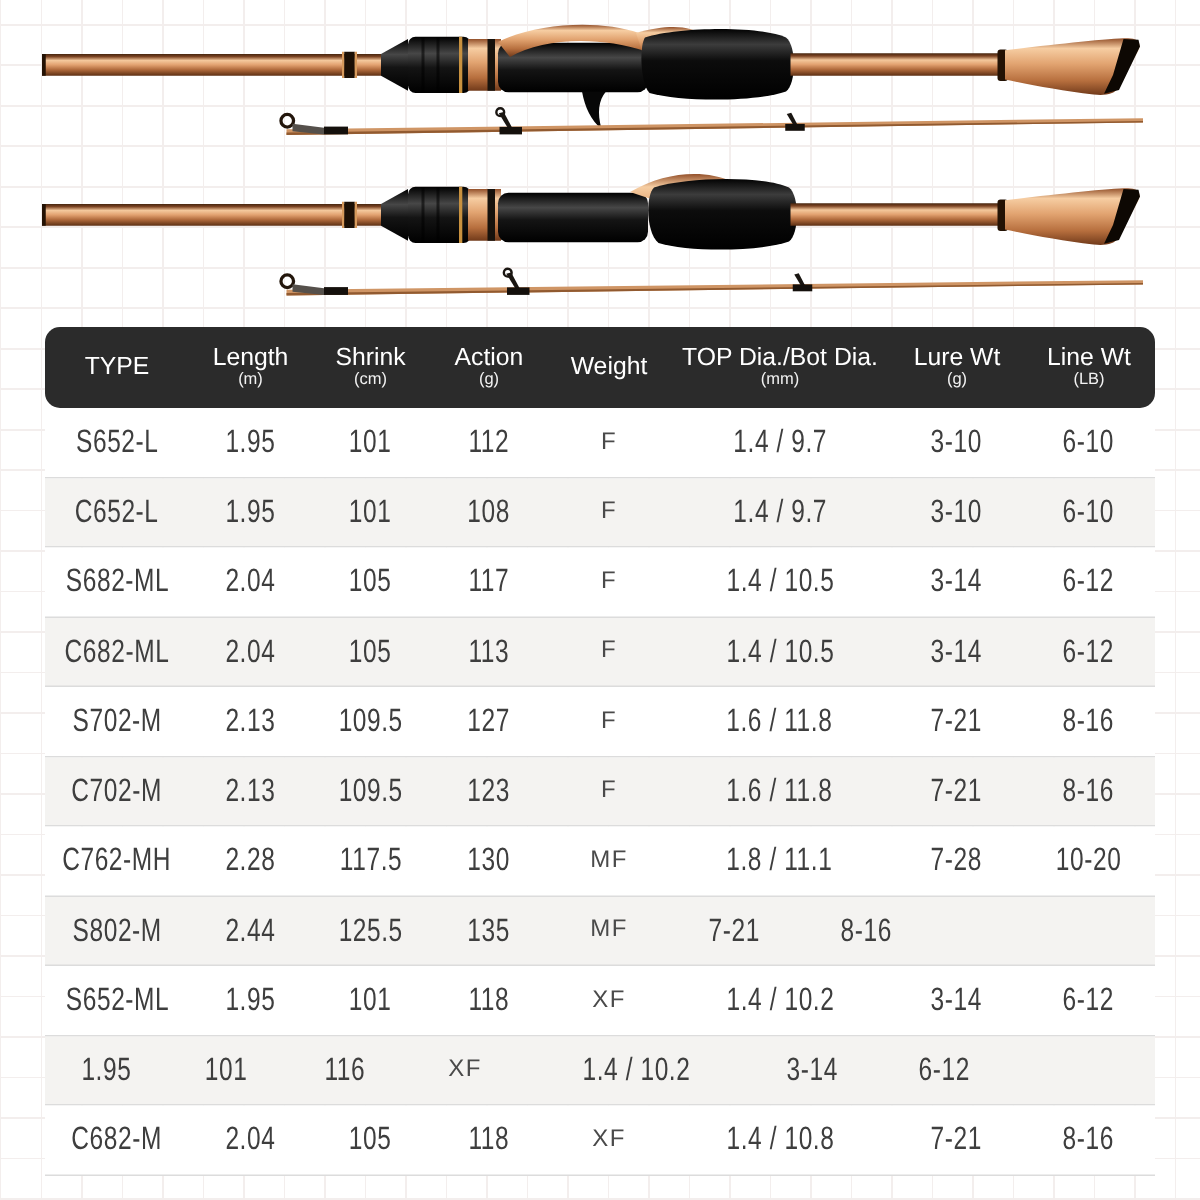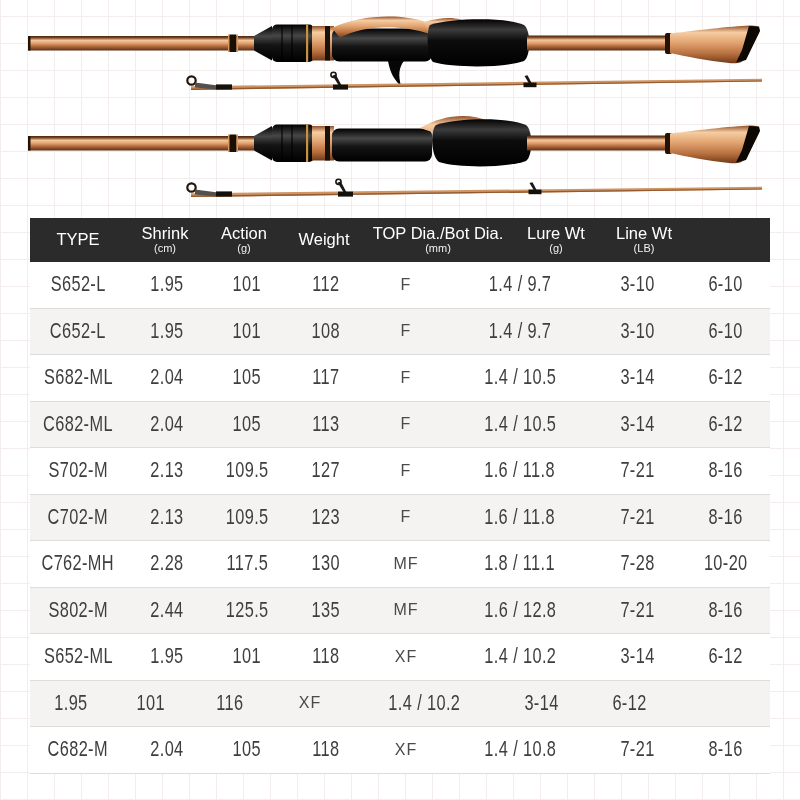--- a/index.html
+++ b/index.html
@@ -7,22 +7,22 @@
     width:800px;height:800px;overflow:hidden;position:relative;
     font-family:"Liberation Sans", sans-serif;
     background:
       repeating-linear-gradient(0deg, var(--gridLine,#f3eeed) 0 1px, transparent 1px 27px),
       repeating-linear-gradient(90deg, var(--gridLine,#f3eeed) 0 1px, transparent 1px 27px),
       #ffffff;
   }
   .rod-art{position:absolute;left:0;top:0;width:800px;height:216px;}
   .spec-table{position:absolute;left:30px;top:218px;width:740px;}
   .thead{
-    display:flex;align-items:stretch;height:44px;
-    background:var(--headerBg,#2b2b2b);color:var(--headerText,#fff);
+    display:flex;align-items:stretch;height:54px;
+    background:var(--headerBg,#2b2b2b);color:var(--headerText,#fff);border-radius:10px;
   }
   .th{display:flex;flex-direction:column;align-items:center;justify-content:center;line-height:1.05;}
   .th-label{font-size:16.5px;font-weight:400;white-space:nowrap;}
   .th-unit{font-size:11px;font-weight:400;margin-top:1px;color:#f2f2f2;}
   .th-unit:empty{display:none;}
   .tbody{background:transparent;text-align:center;}
   .tr{display:flex;align-items:center;height:45.5px;background:var(--rowBg,#fff);border-bottom:1px solid var(--rowBorder,#dcdcdc);}
   .tr:nth-child(even){background:var(--rowAltBg,#f4f3f1);}
   .td{display:flex;align-items:center;justify-content:center;height:100%;}
   .cell{
@@ -138,20 +138,24 @@
     <path d="M535,192.2 L529.5,183 L532.5,182.2 L537.5,191.8 Z" fill="#1a1612"></path>
     <rect x="528.5" y="189.6" width="13" height="4.6" fill="#14100c"></rect>
   </g>
 </svg>
 
 <div class="spec-table">
   <div class="thead">
     <div class="th c0">
         <span class="th-label">TYPE</span>
       </div>
+    <div class="th c1">
+        <span class="th-label">Length</span>
+        <span class="th-unit">(m)</span>
+      </div>
     <div class="th c2">
         <span class="th-label">Shrink</span>
         <span class="th-unit">(cm)</span>
       </div>
     <div class="th c3">
         <span class="th-label">Action</span>
         <span class="th-unit">(g)</span>
       </div>
     <div class="th c4">
         <span class="th-label">Weight</span>
@@ -361,23 +365,20 @@
         </div>
       <div class="td c2">
           <span class="cell">125.5</span>
         </div>
       <div class="td c3">
           <span class="cell">135</span>
         </div>
       <div class="td c4">
           <span class="cell">MF</span>
         </div>
-      <div class="td c5">
-          <span class="cell">1.6 / 12.8</span>
-        </div>
       <div class="td c6">
           <span class="cell">7-21</span>
         </div>
       <div class="td c7">
           <span class="cell">8-16</span>
         </div>
     </div>
     <div class="tr">
       <div class="td c0">
           <span class="cell">S652-ML</span>

